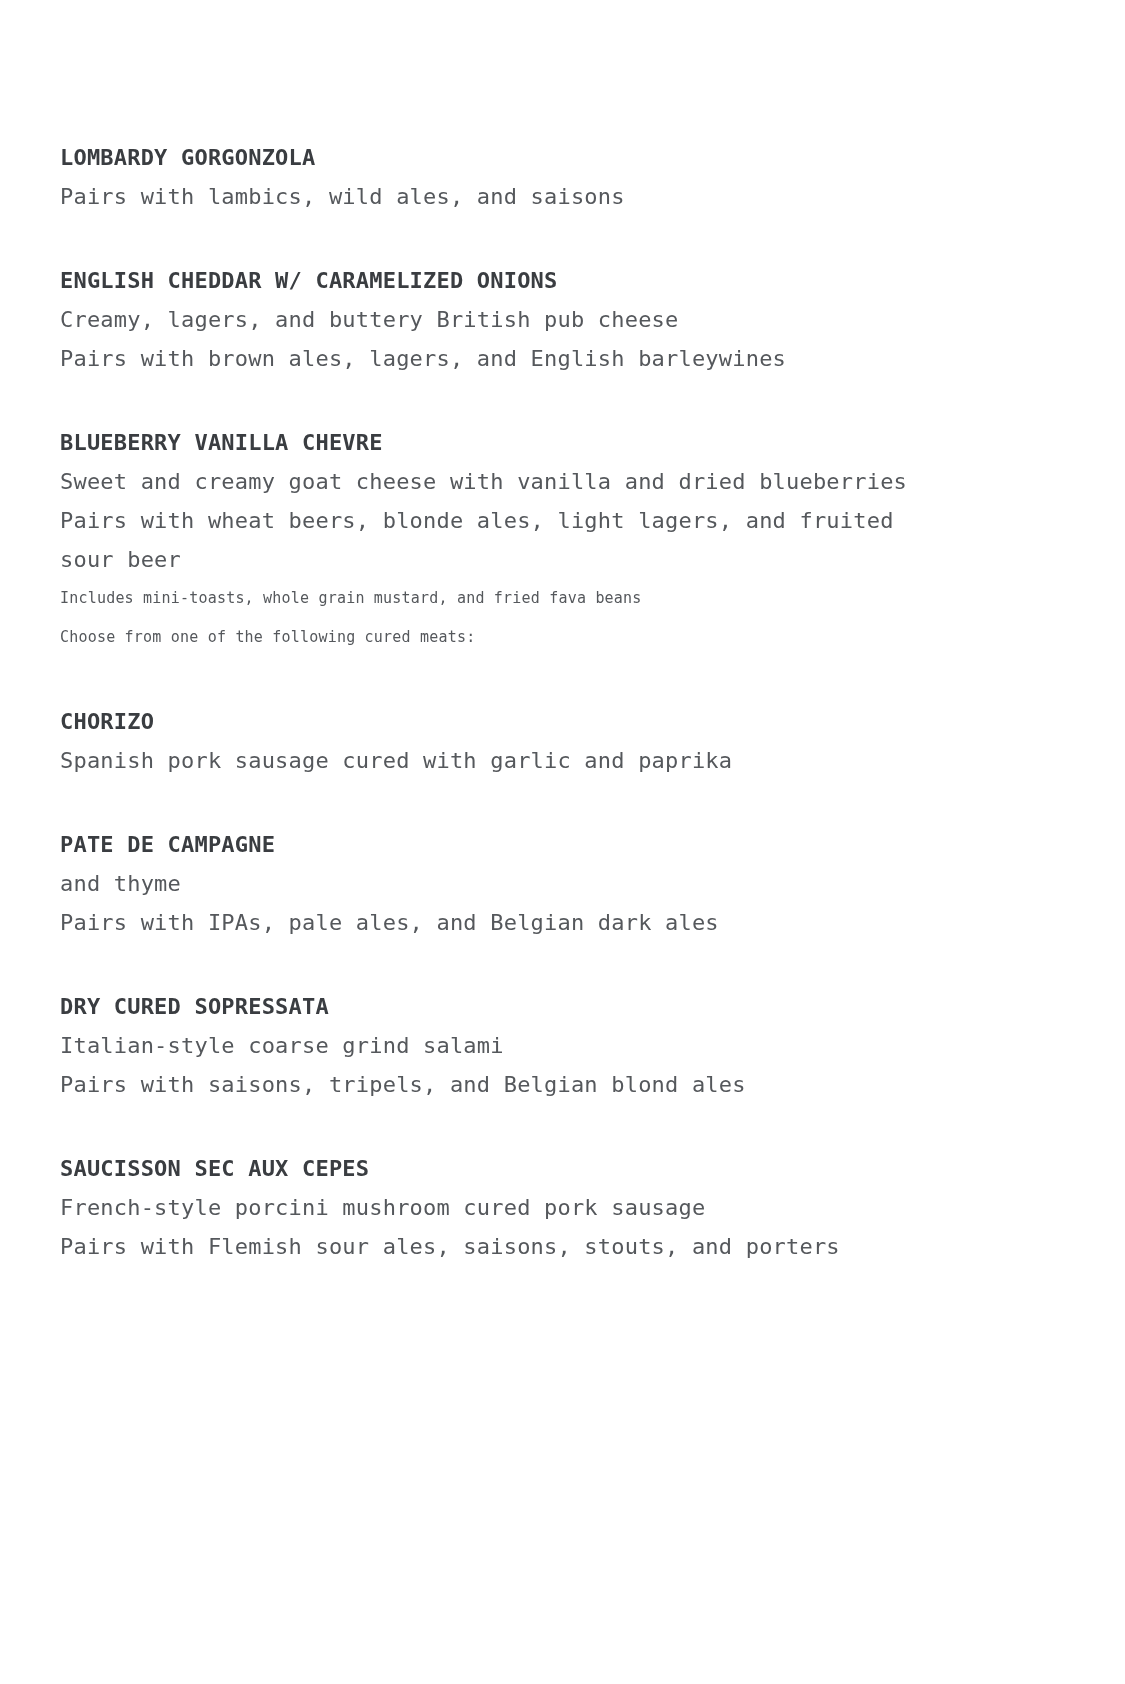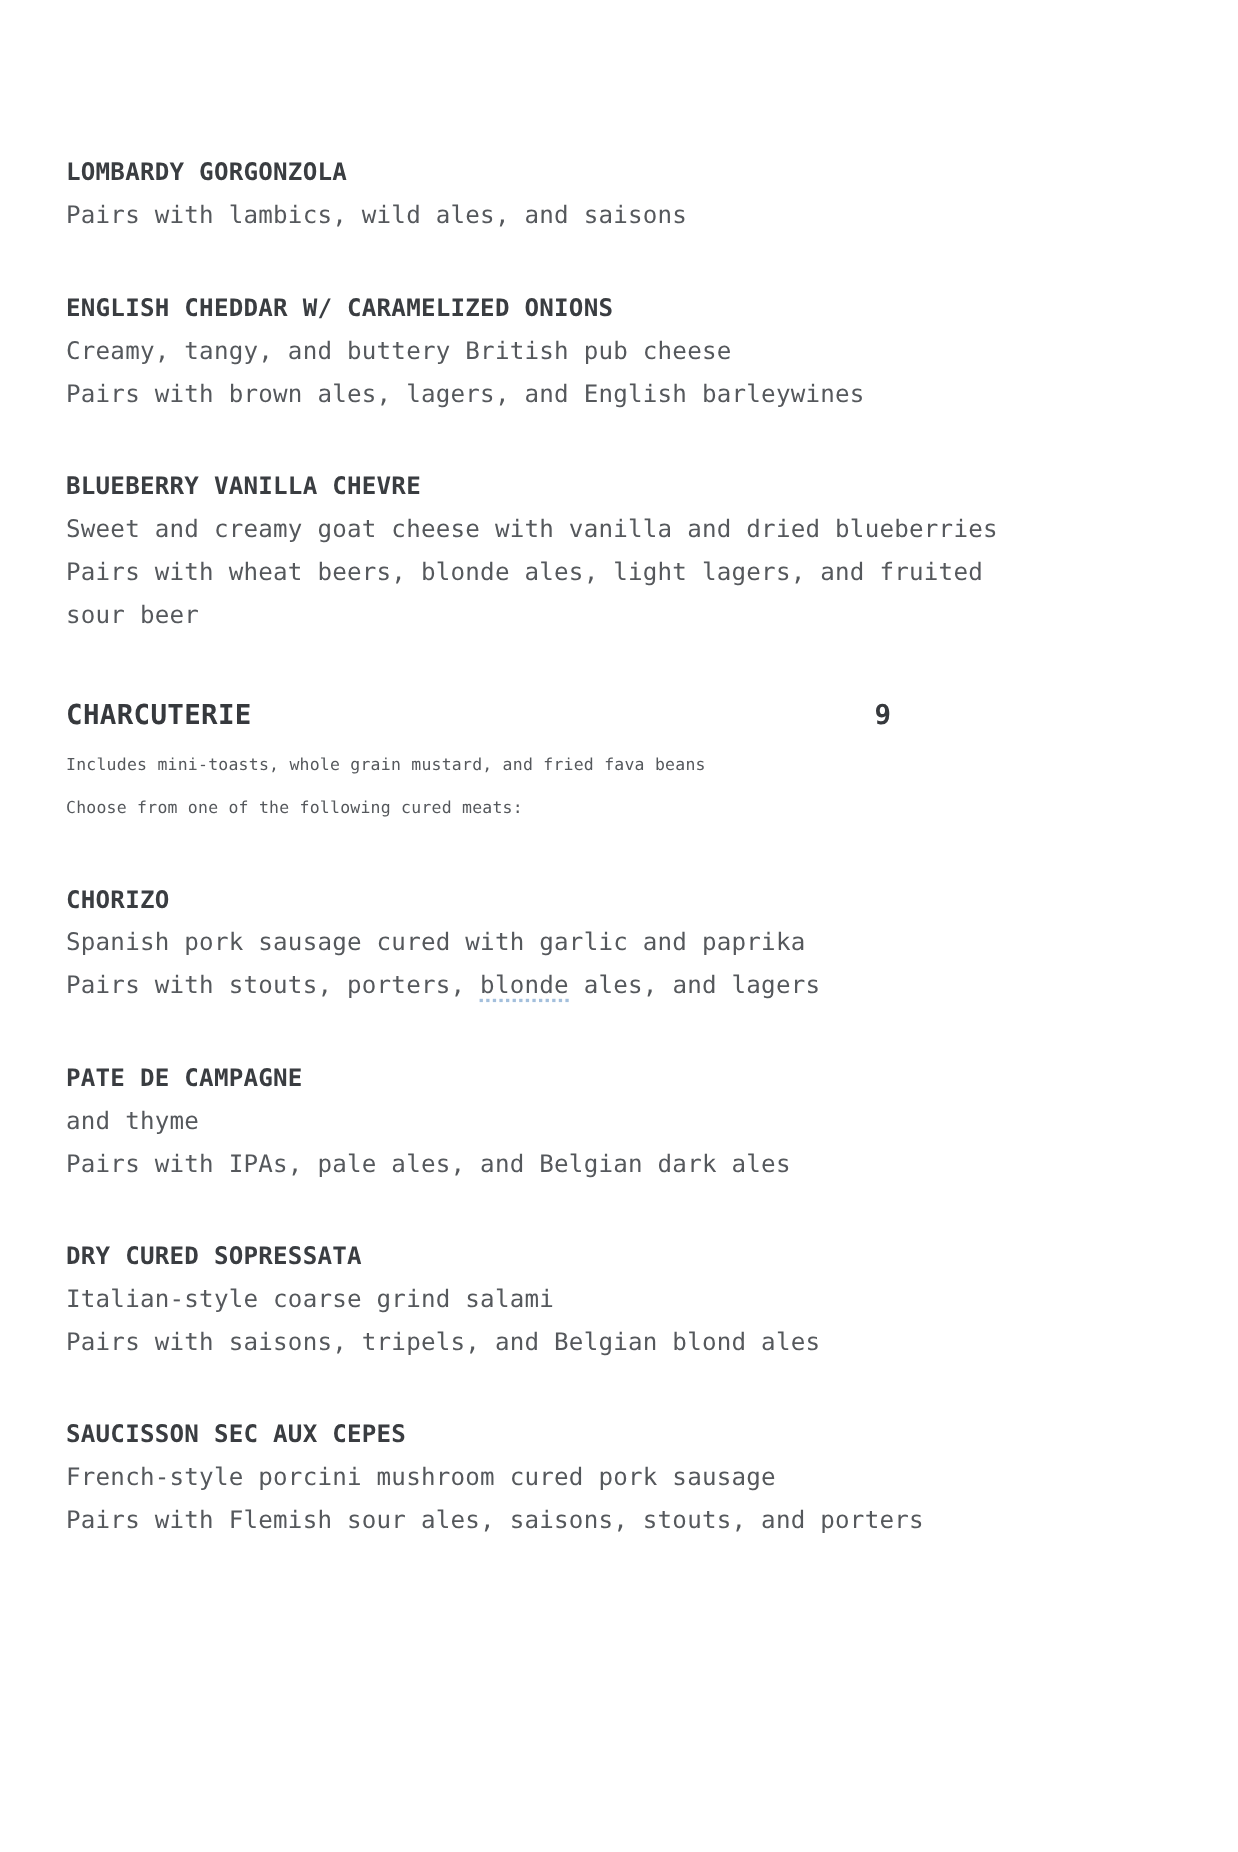--- a/index.html
+++ b/index.html
@@ -73,43 +73,38 @@
 
 <div class="page">
 
   <div id="pre-items">
       <div class="menu-item">
         <h3 class="menu-item-title">LOMBARDY GORGONZOLA</h3>
         <p class="menu-item-line">Pairs with lambics, wild ales, and saisons</p>
       </div>
       <div class="menu-item">
         <h3 class="menu-item-title">ENGLISH CHEDDAR W/ CARAMELIZED ONIONS</h3>
-        <p class="menu-item-line">Creamy, tangy, and buttery British pub cheese</p>
+        <p class="menu-item-line">Creamy, lagers, and buttery British pub cheese</p>
         <p class="menu-item-line">Pairs with brown ales, lagers, and English barleywines</p>
       </div>
       <div class="menu-item">
         <h3 class="menu-item-title">BLUEBERRY VANILLA CHEVRE</h3>
         <p class="menu-item-line">Sweet and creamy goat cheese with vanilla and dried blueberries</p>
         <p class="menu-item-line">Pairs with wheat beers, blonde ales, light lagers, and fruited</p>
         <p class="menu-item-line">sour beer</p>
       </div>
     </div>
 
-  <div class="section-header-row">
-    <span class="section-title">CHARCUTERIE</span>
-    <span class="section-price">9</span>
-  </div>
   <p class="section-desc">Includes mini-toasts, whole grain mustard, and fried fava beans</p>
   <p class="section-desc">Choose from one of the following cured meats:</p>
 
   <div id="post-items">
       <div class="menu-item">
         <h3 class="menu-item-title">CHORIZO</h3>
         <p class="menu-item-line">Spanish pork sausage cured with garlic and paprika</p>
-        <p class="menu-item-line"><span>Pairs with stouts, porters, </span><span class="spell-underline">blonde</span><span> ales, and lagers</span></p>
       </div>
       <div class="menu-item">
         <h3 class="menu-item-title">PATE DE CAMPAGNE</h3>
         <p class="menu-item-line">and thyme</p>
         <p class="menu-item-line">Pairs with IPAs, pale ales, and Belgian dark ales</p>
       </div>
       <div class="menu-item">
         <h3 class="menu-item-title">DRY CURED SOPRESSATA</h3>
         <p class="menu-item-line">Italian-style coarse grind salami</p>
         <p class="menu-item-line">Pairs with saisons, tripels, and Belgian blond ales</p>

